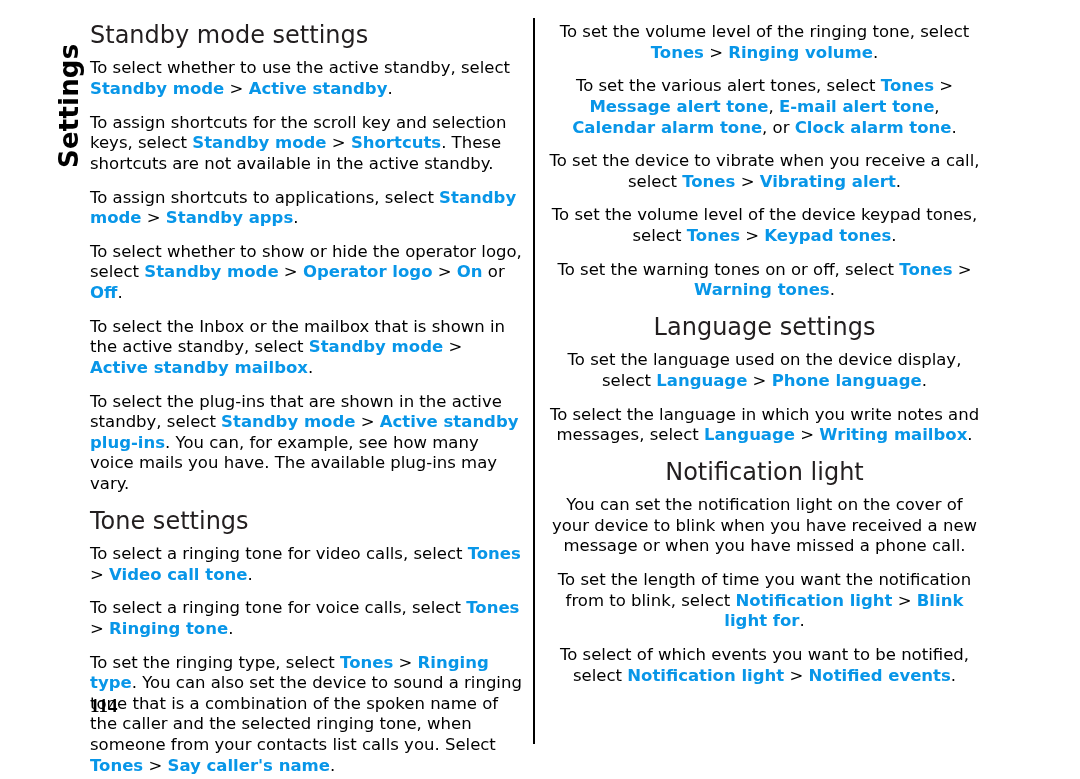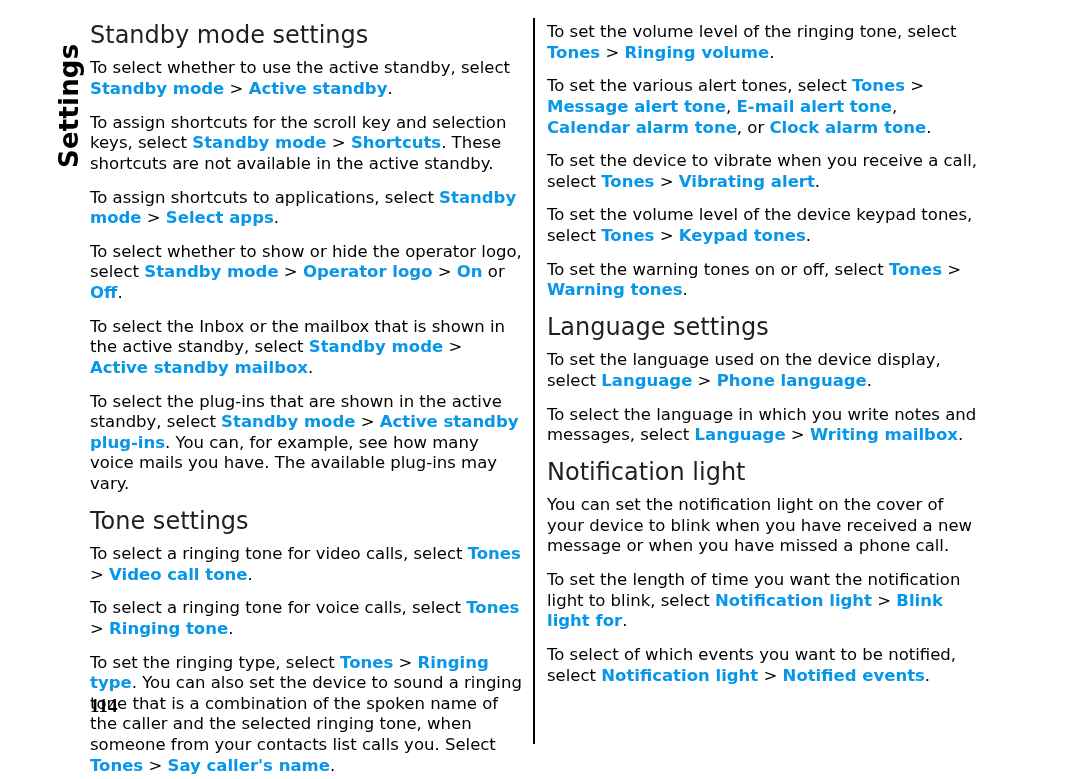--- a/index.html
+++ b/index.html
@@ -39,21 +39,21 @@
     white-space: nowrap;
     color: #000;
   }
   
   .col {
     position: absolute;
     top: 22px;
     width: 435px;
   }
   .col-left { left: 90px; }
-  .col-right { left: 547px; }
+  .col-right { left: 547px; text-align: center; }
 
   .divider {
     position: absolute;
     left: 533px;
     top: 18px;
     width: 2px;
     height: 726px;
     background: #000;
   }
 
@@ -101,39 +101,39 @@
   <div class="side-tab">
     <div class="vtext">Settings</div>
   </div>
 
   <div class="divider"></div>
 
   <div class="col col-left" id="left-col">
       <h2 class="heading">Standby mode settings</h2>
       <p class="para"><span>To select whether to use the active standby, select </span><span class="hl">Standby mode</span><span class="gt"> &gt; </span><span class="hl">Active standby</span><span>.</span></p>
       <p class="para"><span>To assign shortcuts for the scroll key and selection keys, select </span><span class="hl">Standby mode</span><span class="gt"> &gt; </span><span class="hl">Shortcuts</span><span>. These shortcuts are not available in the active standby.</span></p>
-      <p class="para"><span>To assign shortcuts to applications, select </span><span class="hl">Standby mode</span><span class="gt"> &gt; </span><span class="hl">Select apps</span><span>.</span></p>
+      <p class="para"><span>To assign shortcuts to applications, select </span><span class="hl">Standby mode</span><span class="gt"> &gt; </span><span class="hl">Standby apps</span><span>.</span></p>
       <p class="para"><span>To select whether to show or hide the operator logo, select </span><span class="hl">Standby mode</span><span class="gt"> &gt; </span><span class="hl">Operator logo</span><span class="gt"> &gt; </span><span class="hl">On</span><span> or </span><span class="hl">Off</span><span>.</span></p>
       <p class="para"><span>To select the Inbox or the mailbox that is shown in the active standby, select </span><span class="hl">Standby mode</span><span class="gt"> &gt; </span><span class="hl">Active standby mailbox</span><span>.</span></p>
       <p class="para"><span>To select the plug-ins that are shown in the active standby, select </span><span class="hl">Standby mode</span><span class="gt"> &gt; </span><span class="hl">Active standby plug-ins</span><span>. You can, for example, see how many voice mails you have. The available plug-ins may vary.</span></p>
       <h2 class="heading spaced-top">Tone settings</h2>
       <p class="para"><span>To select a ringing tone for video calls, select </span><span class="hl">Tones</span><span class="gt"> &gt; </span><span class="hl">Video call tone</span><span>.</span></p>
       <p class="para"><span>To select a ringing tone for voice calls, select </span><span class="hl">Tones</span><span class="gt"> &gt; </span><span class="hl">Ringing tone</span><span>.</span></p>
       <p class="para"><span>To set the ringing type, select </span><span class="hl">Tones</span><span class="gt"> &gt; </span><span class="hl">Ringing type</span><span>. You can also set the device to sound a ringing tone that is a combination of the spoken name of the caller and the selected ringing tone, when someone from your contacts list calls you. Select </span><span class="hl">Tones</span><span class="gt"> &gt; </span><span class="hl">Say caller's name</span><span>.</span></p>
     </div>
   <div class="col col-right" id="right-col">
       <p class="para"><span>To set the volume level of the ringing tone, select </span><span class="hl">Tones</span><span class="gt"> &gt; </span><span class="hl">Ringing volume</span><span>.</span></p>
       <p class="para"><span>To set the various alert tones, select </span><span class="hl">Tones</span><span class="gt"> &gt; </span><span class="hl">Message alert tone</span><span>, </span><span class="hl">E-mail alert tone</span><span>, </span><span class="hl">Calendar alarm tone</span><span>, or </span><span class="hl">Clock alarm tone</span><span>.</span></p>
       <p class="para"><span>To set the device to vibrate when you receive a call, select </span><span class="hl">Tones</span><span class="gt"> &gt; </span><span class="hl">Vibrating alert</span><span>.</span></p>
       <p class="para"><span>To set the volume level of the device keypad tones, select </span><span class="hl">Tones</span><span class="gt"> &gt; </span><span class="hl">Keypad tones</span><span>.</span></p>
       <p class="para"><span>To set the warning tones on or off, select </span><span class="hl">Tones</span><span class="gt"> &gt; </span><span class="hl">Warning tones</span><span>.</span></p>
       <h2 class="heading spaced-top">Language settings</h2>
       <p class="para"><span>To set the language used on the device display, select </span><span class="hl">Language</span><span class="gt"> &gt; </span><span class="hl">Phone language</span><span>.</span></p>
       <p class="para"><span>To select the language in which you write notes and messages, select </span><span class="hl">Language</span><span class="gt"> &gt; </span><span class="hl">Writing mailbox</span><span>.</span></p>
       <h2 class="heading spaced-top">Notification light</h2>
       <p class="para"><span>You can set the notification light on the cover of your device to blink when you have received a new message or when you have missed a phone call.</span></p>
-      <p class="para"><span>To set the length of time you want the notification light to blink, select </span><span class="hl">Notification light</span><span class="gt"> &gt; </span><span class="hl">Blink light for</span><span>.</span></p>
+      <p class="para"><span>To set the length of time you want the notification from to blink, select </span><span class="hl">Notification light</span><span class="gt"> &gt; </span><span class="hl">Blink light for</span><span>.</span></p>
       <p class="para"><span>To select of which events you want to be notified, select </span><span class="hl">Notification light</span><span class="gt"> &gt; </span><span class="hl">Notified events</span><span>.</span></p>
     </div>
 
   <div class="pagenum">114</div>
 
 </div>
 
 </body></html>

